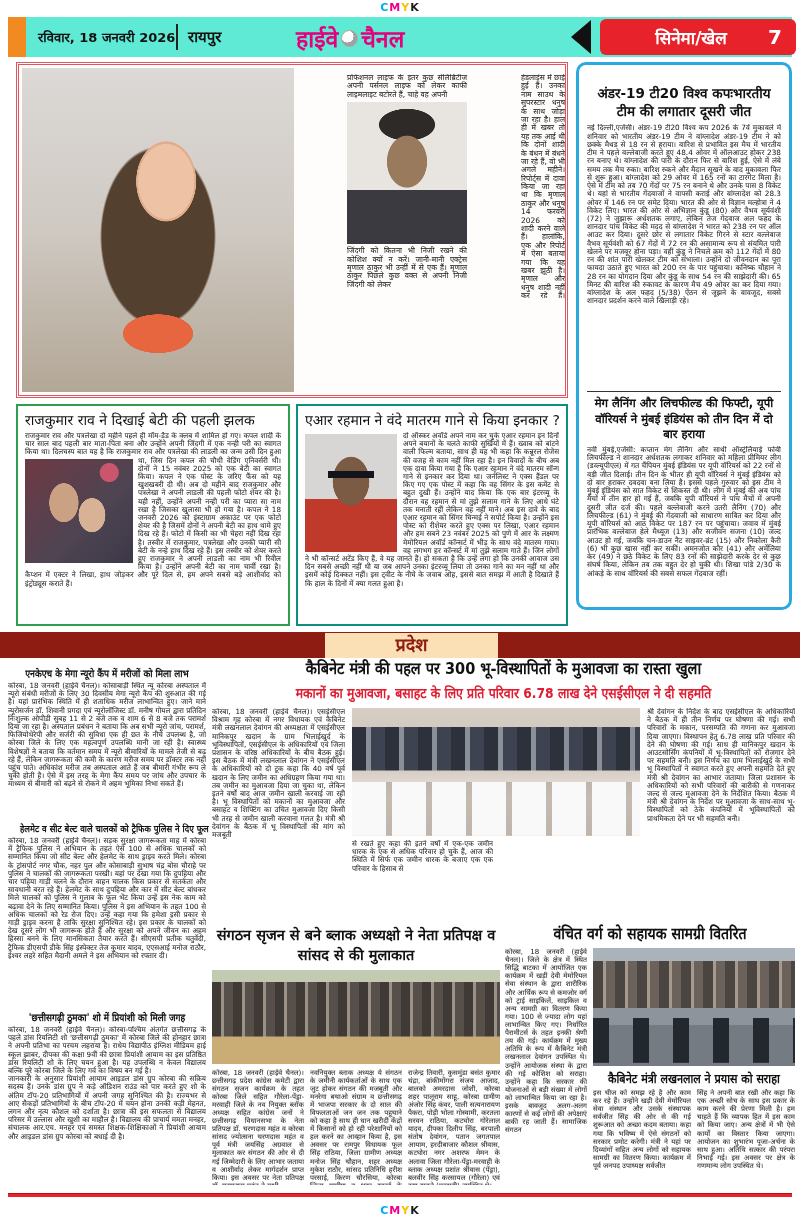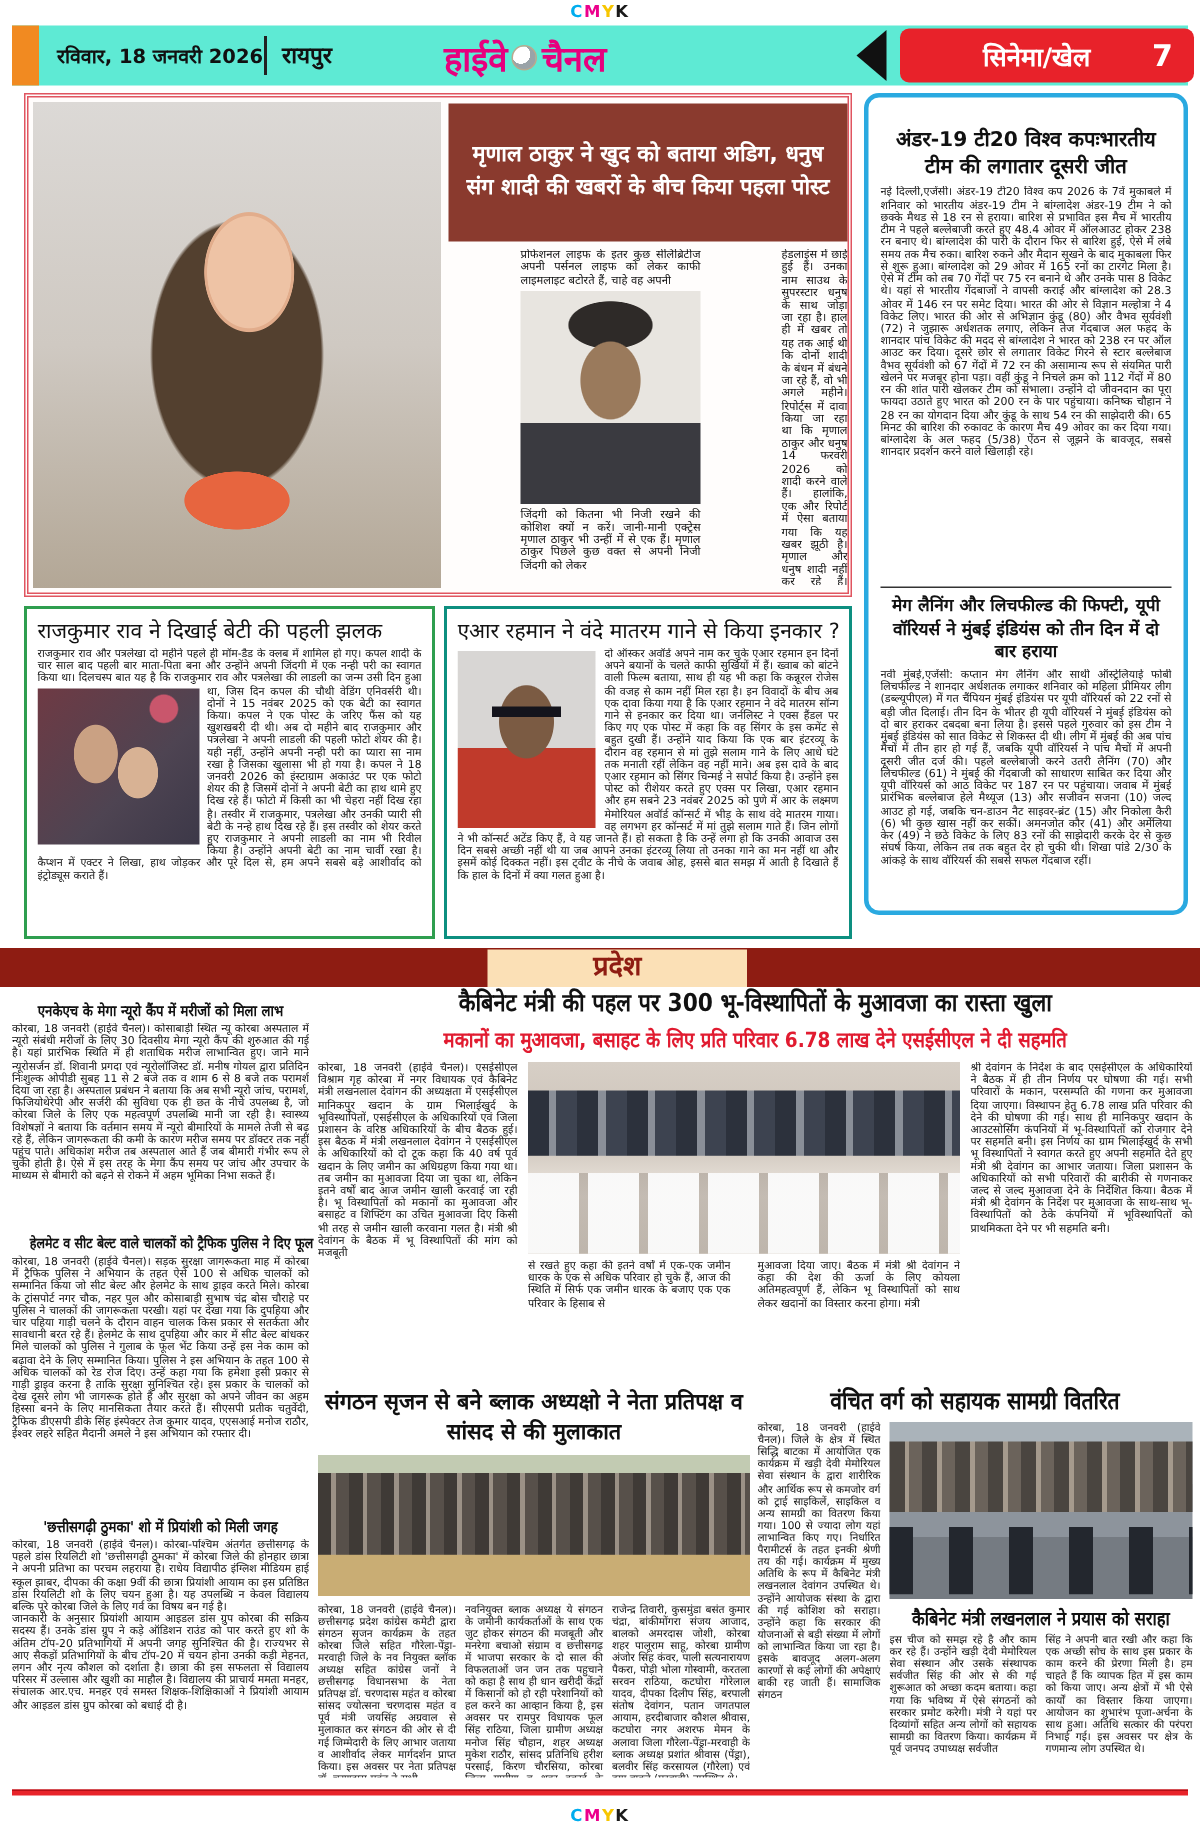--- a/index.html
+++ b/index.html
@@ -163,21 +163,20 @@
   <div class="mh-chevron"></div>
   <div class="mh-section">
     <span class="sec">सिनेमा/खेल</span>
     <span class="num">7</span>
   </div>
 </header>
 
 <section class="abs lead-box">
   <div class="lead-photo"></div>
   <div class="lead-right">
-    <div class="lead-headline">मृणाल ठाकुर ने खुद को बताया अडिग, धनुष संग शादी की खबरों के बीच किया पहला पोस्ट</div>
     <div class="lead-cols">
       <div class="lead-col">
         <span>प्रोफेशनल लाइफ के इतर कुछ सेलिब्रिटीज अपनी पर्सनल लाइफ को लेकर काफी लाइमलाइट बटोरते हैं, चाहे वह अपनी</span>
         <div class="dhanush-photo"></div>
         <span>जिंदगी को कितना भी निजी रखने की कोशिश क्यों न करें। जानी-मानी एक्ट्रेस मृणाल ठाकुर भी उन्हीं में से एक हैं। मृणाल ठाकुर पिछले कुछ वक्त से अपनी निजी जिंदगी को लेकर</span>
       </div>
       <div class="lead-col">हेडलाइंस में छाई हुई हैं। उनका नाम साउथ के सुपरस्टार धनुष के साथ जोड़ा जा रहा है। हाल ही में खबर तो यह तक आई थी कि दोनों शादी के बंधन में बंधने जा रहे हैं, वो भी अगले महीने। रिपोर्ट्स में दावा किया जा रहा था कि मृणाल ठाकुर और धनुष 14 फरवरी 2026 को शादी करने वाले हैं। हालांकि, एक और रिपोर्ट में ऐसा बताया गया कि यह खबर झूठी है। मृणाल और धनुष शादी नहीं कर रहे हैं। एक्ट्रेस इस वक्त अपनी एक अपकमिंग फिल्म पर काम कर रही हैं। अब इन सभी खबरों के बीच मृणाल ने आखिरकार सोशल मीडिया पर पहला पोस्ट शेयर कर दिया है। मृणाल ठाकुर ने 17 जनवरी 2026 को इंस्टाग्राम अकाउंट पर एक वीडियो शेयर किया है जिसमें वह बोट पर समंदर के बीच खूबसूरत पल बिताती हुई नजर आ रही हैं। बैकग्राउंड में एआर रहमान का गाना Yaakkai Thiri बज रहा है। इस वीडियो को शेयर करते हुए एक्ट्रेस ने कैप्शन में लिखा, स्थिर, चमकदार और अडिग। मृणाल ठाकुर और धनुष के बीच नजदीकियों की खबर कुछ महीने पहले ही सामने आई है। न्यूज18 की रिपोर्ट में दावा किया गया था कि दोनों एक-दूसरे को डेट कर रहे हैं। उनका अपने रिश्ते को अभी पब्लिक करने का कोई प्लान नहीं है। इसीलिए वे एक साथ स्पॉट होने से बचते हैं।</div>
     </div>
   </div>
 </section>
@@ -225,21 +224,20 @@
 
 <section class="abs cab">
   <h1 class="cab-h condense">कैबिनेट मंत्री की पहल पर 300 भू-विस्थापितों के मुआवजा का रास्ता खुला</h1>
   <h2 class="cab-sub condense">मकानों का मुआवजा, बसाहट के लिए प्रति परिवार 6.78 लाख देने एसईसीएल ने दी सहमति</h2>
   <div class="cab-row">
     <div class="cab-c cab-c1">कोरबा, 18 जनवरी (हाईवे चैनल)। एसईसीएल विश्राम गृह कोरबा में नगर विधायक एवं कैबिनेट मंत्री लखनलाल देवांगन की अध्यक्षता में एसईसीएल मानिकपुर खदान के ग्राम भिलाईखुर्द के भूविस्थापितों, एसईसीएल के अधिकारियों एवं जिला प्रशासन के वरिष्ठ अधिकारियों के बीच बैठक हुई। इस बैठक में मंत्री लखनलाल देवांगन ने एसईसीएल के अधिकारियों को दो टूक कहा कि 40 वर्ष पूर्व खदान के लिए जमीन का अधिग्रहण किया गया था। तब जमीन का मुआवजा दिया जा चुका था, लेकिन इतने वर्षों बाद आज जमीन खाली करवाई जा रही है। भू विस्थापितों को मकानों का मुआवजा और बसाहट व शिफ्टिंग का उचित मुआवजा दिए किसी भी तरह से जमीन खाली करवाना गलत है। मंत्री श्री देवांगन के बैठक में भू विस्थापितों की मांग को मजबूती</div>
     <div class="cab-mid">
       <div class="cab-photo"></div>
       <div class="cab-mid-cols">
         <div class="cab-c">से रखते हुए कहा की इतने वर्षों में एक-एक जमीन धारक के एक से अधिक परिवार हो चुके हैं, आज की स्थिति में सिर्फ एक जमीन धारक के बजाए एक एक परिवार के हिसाब से</div>
-        <div class="cab-c">मुआवजा दिया जाए। बैठक में मंत्री श्री देवांगन ने कहा की देश की ऊर्जा के लिए कोयला अतिमहत्वपूर्ण हैं, लेकिन भू विस्थापितों को साथ लेकर खदानों का विस्तार करना होगा। मंत्री</div>
       </div>
     </div>
     <div class="cab-c cab-c3">श्री देवांगन के निर्देश के बाद एसईसीएल के अधिकारियों ने बैठक में ही तीन निर्णय पर घोषणा की गई। सभी परिवारों के मकान, परसम्पति की गणना कर मुआवजा दिया जाएगा। विस्थापन हेतु 6.78 लाख प्रति परिवार की देने की घोषणा की गई। साथ ही मानिकपुर खदान के आउटसोर्सिंग कंपनियों में भू-विस्थापितों को रोजगार देने पर सहमति बनी। इस निर्णय का ग्राम भिलाईखुर्द के सभी भू विस्थापितों ने स्वागत करते हुए अपनी सहमति देते हुए मंत्री श्री देवांगन का आभार जताया। जिला प्रशासन के अधिकारियों को सभी परिवारों की बारीकी से गणनाकर जल्द से जल्द मुआवजा देने के निर्देशित किया। बैठक में मंत्री श्री देवांगन के निर्देश पर मुआवजा के साथ-साथ भू-विस्थापितों को ठेके कंपनियों में भूविस्थापितों को प्राथमिकता देने पर भी सहमति बनी।</div>
   </div>
 </section>
 
 <section class="abs sg">
   <h2 class="sg-h">संगठन सृजन से बने ब्लाक अध्यक्षो ने नेता प्रतिपक्ष व सांसद से की मुलाकात</h2>
   <div class="sg-photo"></div>
   <div class="sg-cols">

